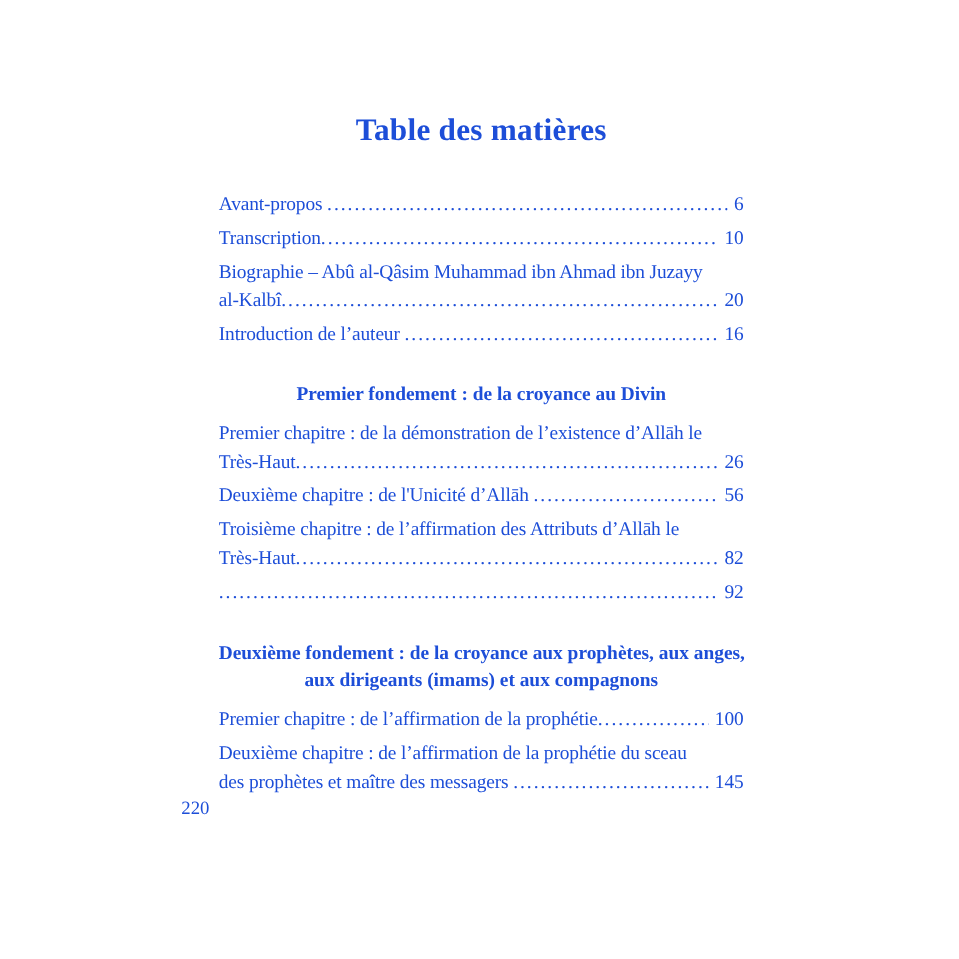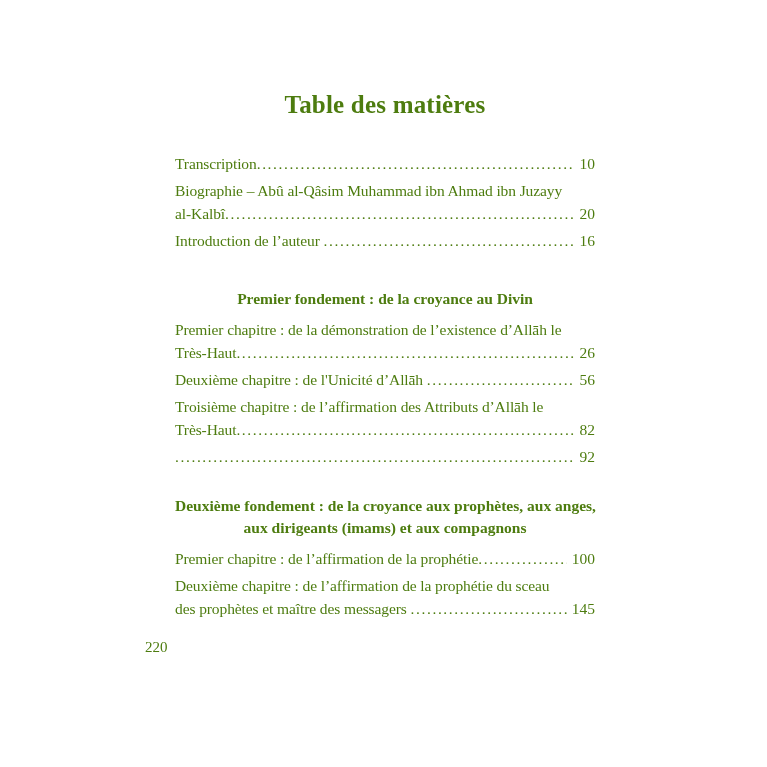--- a/index.html
+++ b/index.html
@@ -2,40 +2,40 @@
 <html><head>
 <meta charset="utf-8">
 <style>
   html, body { margin: 0; padding: 0; background: #ffffff; }
   .page {
     position: relative;
     width: 767px;
     height: 684px;
     background: #ffffff;
     font-family: "Liberation Serif", "DejaVu Serif", serif;
-    color: #4d7c0f;
+    color: #1d4ed8;
     overflow: hidden;
   }
   .content {
     position: absolute;
     left: 175px;
     top: 0;
     width: 420px;
   }
   .title {
     margin: 0;
     padding-top: 88px;
     font-size: 25px;
     line-height: 34px;
     font-weight: bold;
     text-align: center;
     letter-spacing: 0.2px;
   }
   .front-matter { margin-top: 30px; }
-  .toc-section.s1 { margin-top: 36px; }
+  .toc-section.s1 { margin-top: 26px; }
   .toc-section.s2 { margin-top: 27px; }
   .section-heading {
     font-weight: bold;
     font-size: 15.5px;
     text-align: center;
     margin-bottom: 8px;
   }
   .section-heading .hline {
     line-height: 22px;
     white-space: nowrap;
@@ -76,20 +76,27 @@
 </head>
 <body>
 
 <div class="page">
   <div class="content">
 
     <h1 class="title">Table des matières</h1>
 
     <div class="front-matter">
 
+      <div class="entry">
+        <div class="lastline">
+          <span class="t">Avant-propos </span>
+          <span class="dots"></span>
+          <span class="num">6</span>
+        </div>
+      </div>
 
       <div class="entry">
         <div class="lastline">
           <span class="t">Transcription</span>
           <span class="dots"></span>
           <span class="num">10</span>
         </div>
       </div>
 
       <div class="entry">

